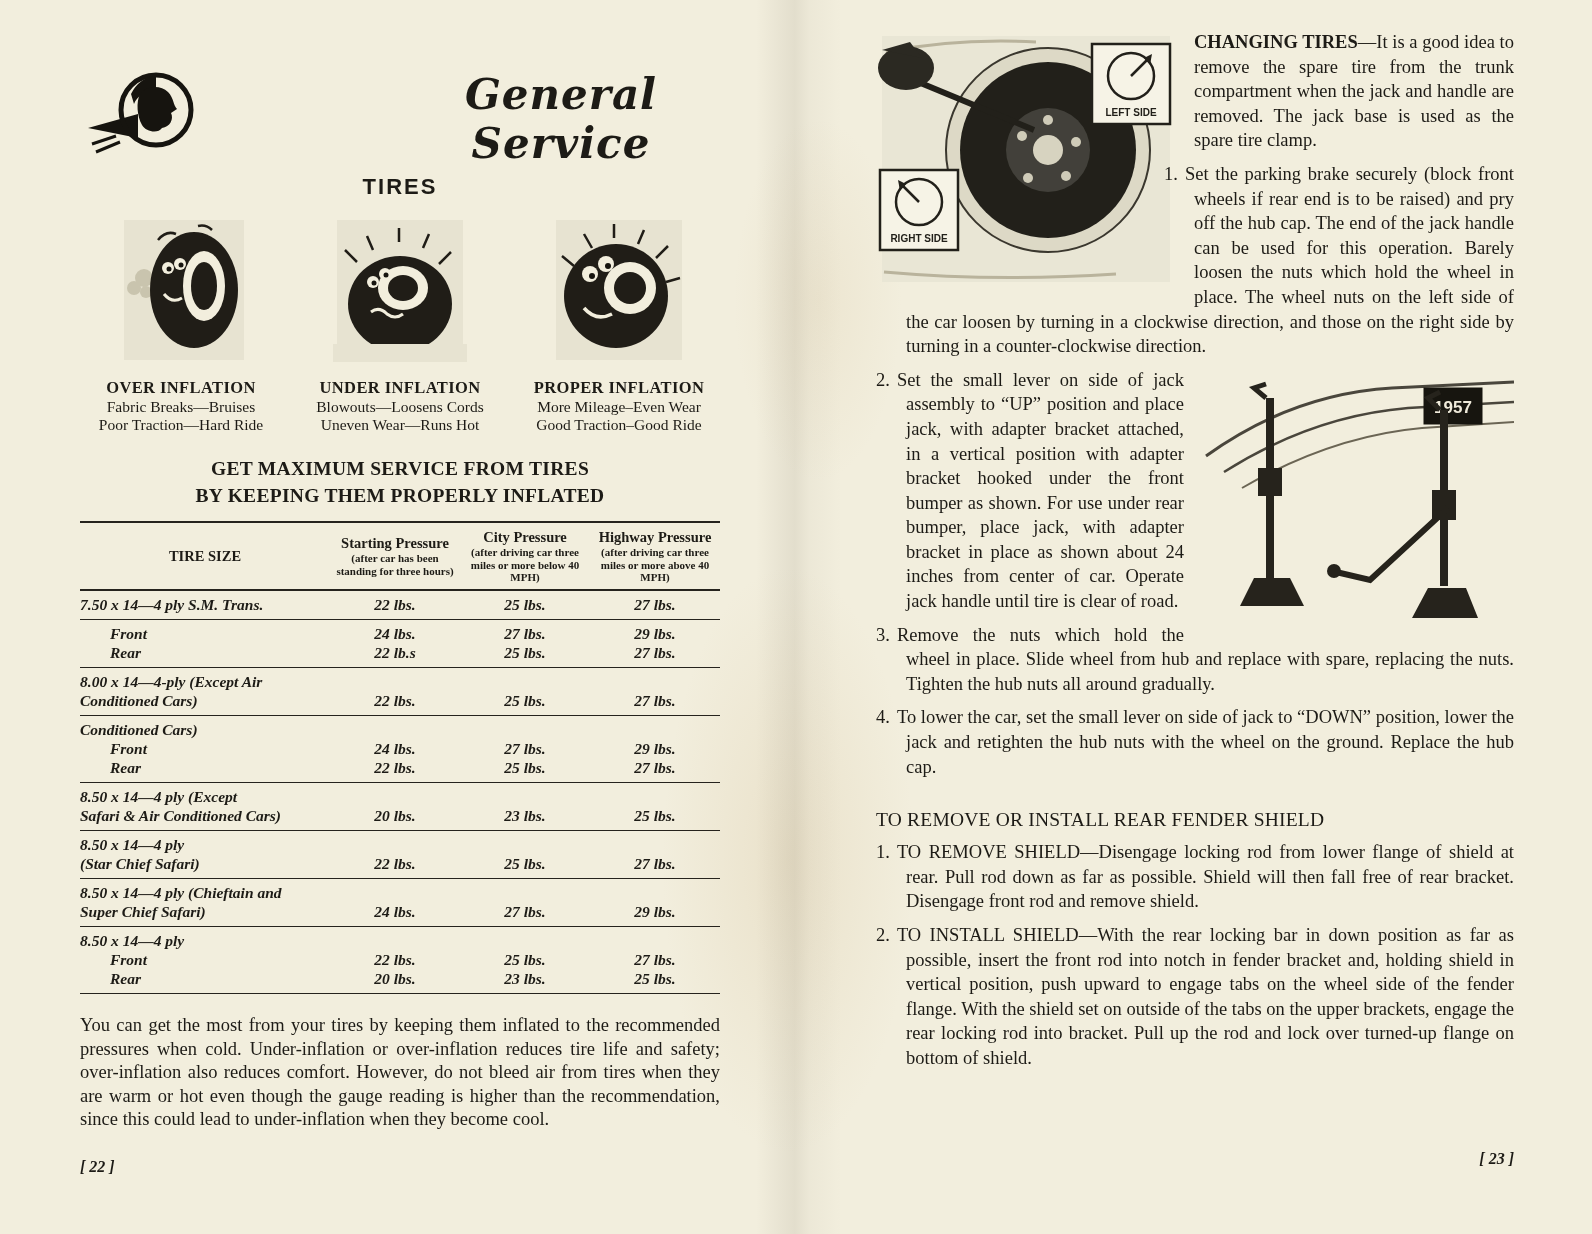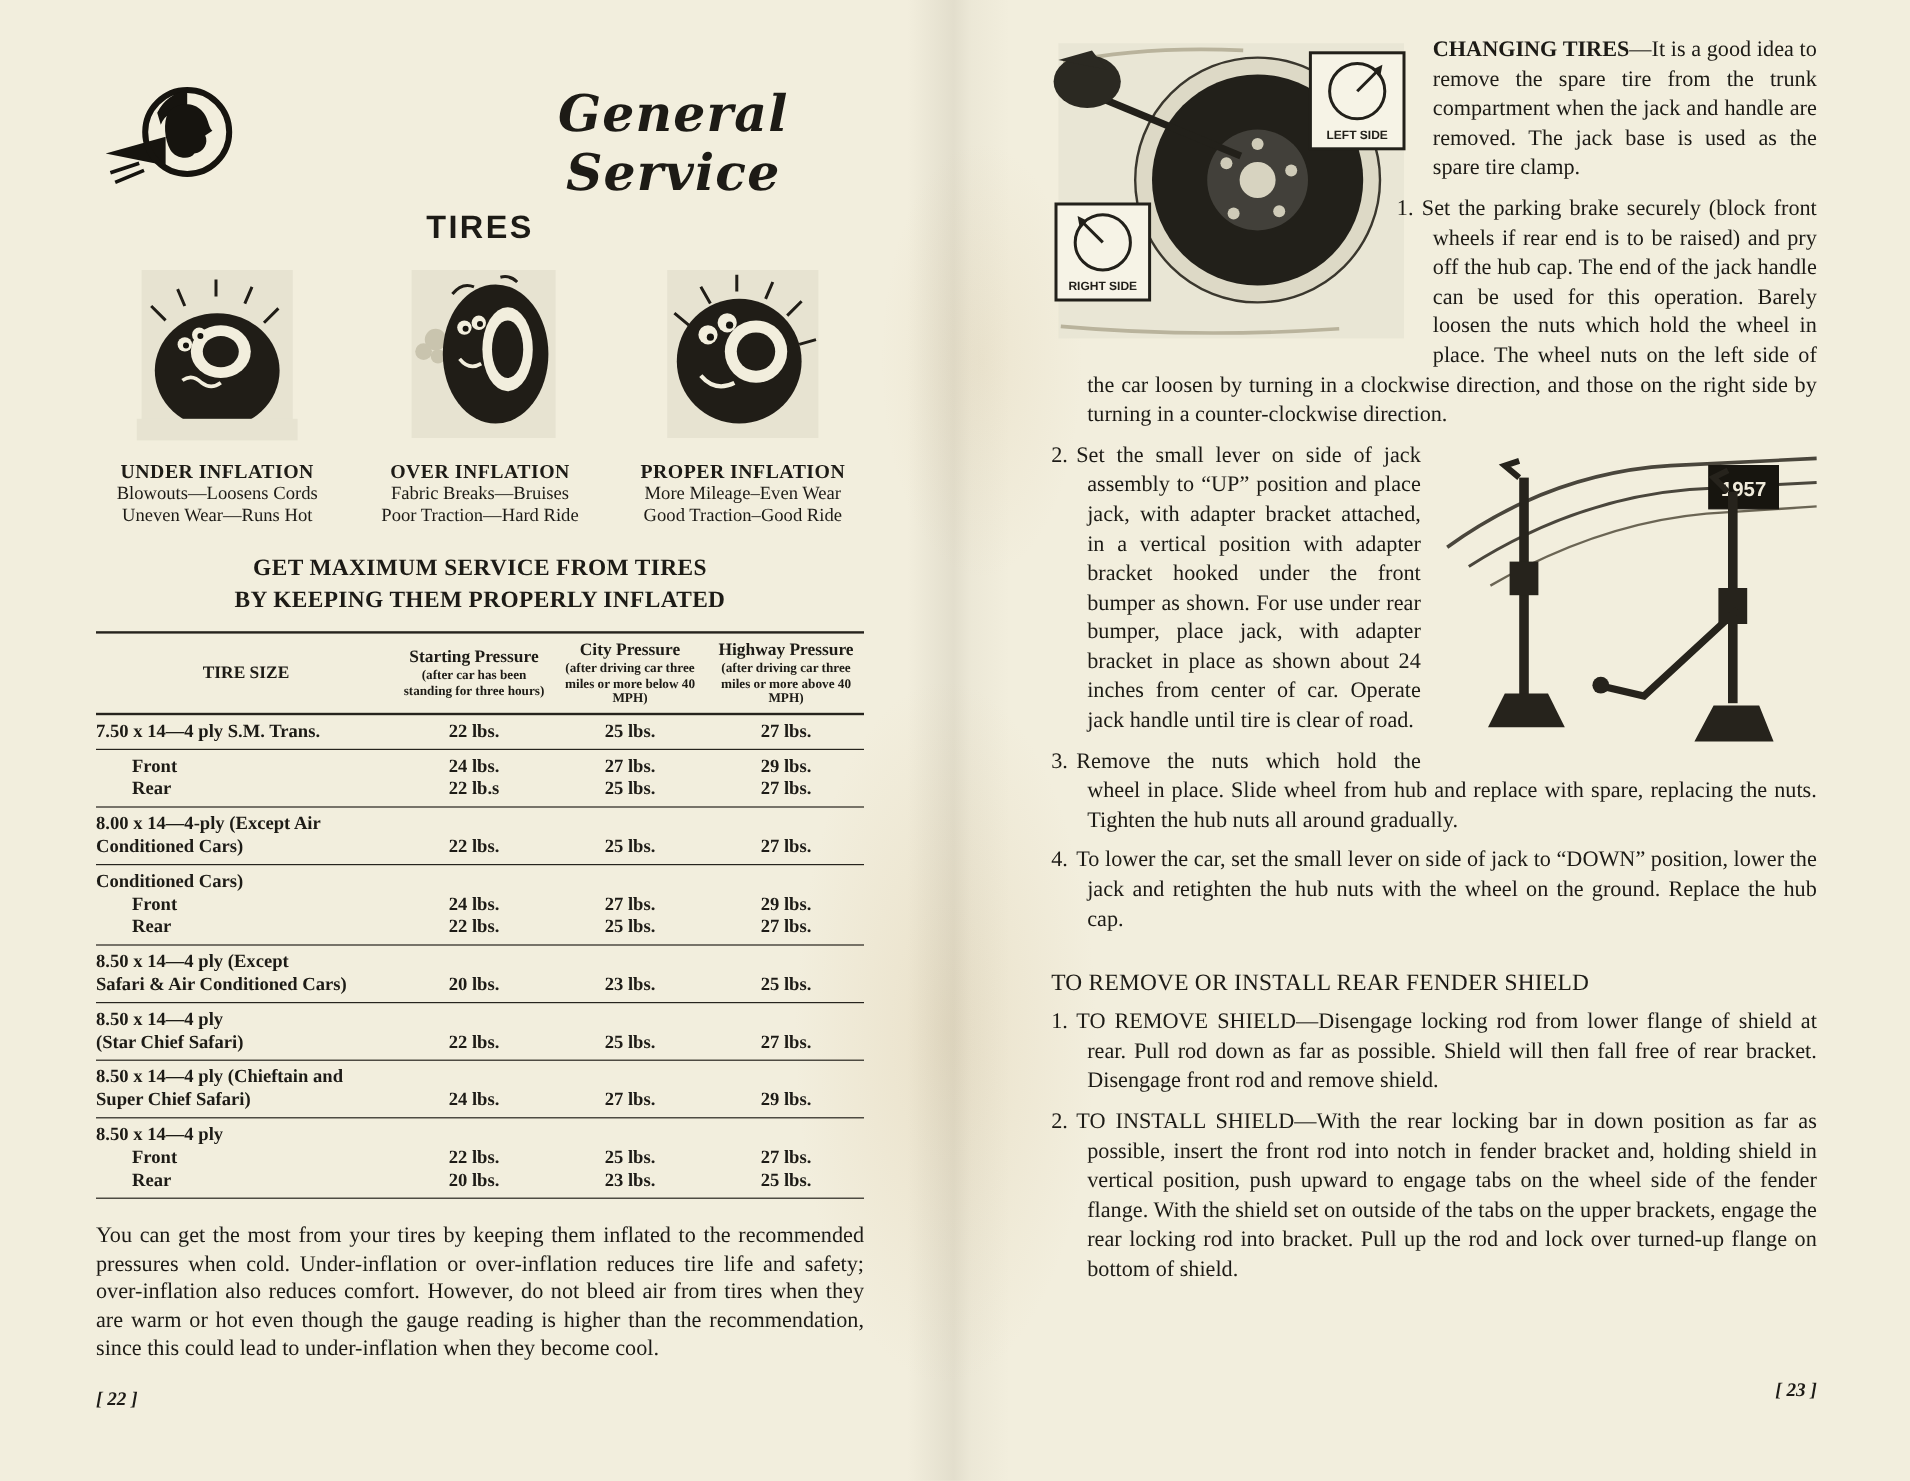--- a/index.html
+++ b/index.html
@@ -24,34 +24,34 @@
   .left-page { padding:62px 76px 0 80px; }
   .lp-header { position:relative; height:104px; }
   .logo { position:absolute; left:2px; top:2px; }
   .script-title {
     position:absolute; right:-6px; top:8px; width:330px; text-align:center;
     font-family:"DejaVu Serif", serif; font-style:italic; font-weight:bold;
     font-size:42px; letter-spacing:1px;
   }
   .tires-heading {
     text-align:center; font-family:"Liberation Sans", sans-serif; font-weight:bold;
-    font-size:27px; letter-spacing:2px; margin-top:8px;
+    font-size:22px; letter-spacing:2px; margin-top:8px;
   }
   .figures-row { display:flex; justify-content:space-between; margin-top:16px; }
   .fig { width:202px; text-align:center; }
   .fig svg { display:block; margin:0 auto; }
   .cap-title { font-weight:bold; font-size:16.5px; margin-top:12px; letter-spacing:0.4px; }
   .cap-line { font-size:15.5px; line-height:1.18; }
   .table-title { margin-top:20px; font-weight:bold; font-size:19.5px; text-align:center; line-height:1.4; letter-spacing:0.3px; }
   .tire-table { margin-top:12px; border-top:2px solid #26231d; font-weight:bold; }
   .thead { display:grid; grid-template-columns:250px 130px 130px 130px; align-items:center; border-bottom:2px solid #26231d; padding:6px 0 5px; }
   .th { text-align:center; }
   .th .main { font-size:14.5px; }
   .th .sub { font-size:11px; line-height:1.15; }
-  .trow { border-bottom:1.6px solid #26231d; padding:4px 0 5px; }
+  .trow { border-bottom:1.6px solid #26231d; padding:4px 0 5px;font-style:italic; }
   .tline { display:grid; grid-template-columns:250px 130px 130px 130px; line-height:19px; font-size:15.5px; }
   .tline .tsize { white-space:nowrap; }
   .tline.indent .tsize { padding-left:30px; }
   .tval { text-align:center; }
   .body-par { margin-top:20px; font-size:18.5px; line-height:1.27; text-align:justify; }
   .page-num { position:absolute; font-weight:bold; font-size:16px;font-style:italic; }
   .pn-left  { left:80px;  bottom:58px; }
   .pn-right { right:78px; bottom:66px; }
 
   
@@ -80,59 +80,59 @@
         <circle cx="74" cy="46" r="35" fill="none" stroke="#16140f" stroke-width="5"></circle>
         <path d="M49,30 A35,35 0 0 1 74,11 L74,26 C64,26 55,32 52,40 Z" fill="#16140f"></path>
         <path d="M58,30 C64,22 78,20 86,28 C92,34 91,41 95,45 L89,49 C92,55 88,63 80,64 C76,70 64,68 60,61 C55,52 54,38 58,30 Z" fill="#16140f"></path>
       </svg>
       <div class="script-title">General Service</div>
     </div>
 
     <div class="tires-heading">TIRES</div>
 
     <div class="figures-row">
-
-      <div class="fig">
-        <svg width="150" height="150" viewBox="0 0 150 150">
-          <rect x="12" y="4" width="126" height="140" fill="#e7e3d1"></rect>
-          <ellipse cx="75" cy="88" rx="52" ry="48" fill="#201d17"></ellipse>
-          <rect x="8" y="128" width="134" height="18" fill="#e7e3d1"></rect>
-          <ellipse cx="78" cy="72" rx="25" ry="22" fill="#f2eedd"></ellipse>
-          <ellipse cx="78" cy="72" rx="15" ry="13" fill="#201d17"></ellipse>
-          <circle cx="48" cy="66" r="6" fill="#f2eedd"></circle>
-            <circle cx="49" cy="67" r="2.5" fill="#16140f"></circle>
-          <circle cx="60" cy="58" r="6" fill="#f2eedd"></circle>
-            <circle cx="61" cy="59" r="2.5" fill="#16140f"></circle>
-          <path d="M46,96 Q54,90 62,98 Q70,104 78,98" stroke="#f2eedd" stroke-width="3" fill="none"></path>
-          <path d="M20,34 L32,46 M42,20 L48,34 M74,12 L74,26 M104,18 L98,32 M126,36 L114,48" stroke="#201d17" stroke-width="2.5"></path>
-        </svg>
-        <div class="cap-title">UNDER INFLATION</div>
-        <div class="cap-line">Blowouts—Loosens Cords</div>
-        <div class="cap-line">Uneven Wear—Runs Hot</div>
-      </div>
 
       <div class="fig">
         <svg width="150" height="150" viewBox="0 0 150 150">
           <rect x="18" y="4" width="120" height="140" fill="#e7e3d1"></rect>
           <circle cx="38" cy="62" r="9" fill="#c9c4ae"></circle>
             <circle cx="28" cy="72" r="7" fill="#c9c4ae"></circle>
             <circle cx="40" cy="76" r="6" fill="#c9c4ae"></circle>
           <ellipse cx="88" cy="74" rx="44" ry="58" fill="#201d17"></ellipse>
           <ellipse cx="98" cy="70" rx="21" ry="35" fill="#f2eedd"></ellipse>
           <ellipse cx="98" cy="70" rx="13" ry="24" fill="#201d17"></ellipse>
           <circle cx="62" cy="52" r="6" fill="#f2eedd"></circle>
             <circle cx="63" cy="53" r="2.5" fill="#16140f"></circle>
           <circle cx="74" cy="48" r="6" fill="#f2eedd"></circle>
             <circle cx="75" cy="49" r="2.5" fill="#16140f"></circle>
           <path d="M58,78 Q66,88 76,82" stroke="#f2eedd" stroke-width="3" fill="none"></path>
           <path d="M52,24 Q60,14 70,18 M92,10 Q100,8 106,14" stroke="#201d17" stroke-width="2.5" fill="none"></path>
         </svg>
         <div class="cap-title">OVER INFLATION</div>
         <div class="cap-line">Fabric Breaks—Bruises</div>
         <div class="cap-line">Poor Traction—Hard Ride</div>
+      </div>
+
+      <div class="fig">
+        <svg width="150" height="150" viewBox="0 0 150 150">
+          <rect x="12" y="4" width="126" height="140" fill="#e7e3d1"></rect>
+          <ellipse cx="75" cy="88" rx="52" ry="48" fill="#201d17"></ellipse>
+          <rect x="8" y="128" width="134" height="18" fill="#e7e3d1"></rect>
+          <ellipse cx="78" cy="72" rx="25" ry="22" fill="#f2eedd"></ellipse>
+          <ellipse cx="78" cy="72" rx="15" ry="13" fill="#201d17"></ellipse>
+          <circle cx="48" cy="66" r="6" fill="#f2eedd"></circle>
+            <circle cx="49" cy="67" r="2.5" fill="#16140f"></circle>
+          <circle cx="60" cy="58" r="6" fill="#f2eedd"></circle>
+            <circle cx="61" cy="59" r="2.5" fill="#16140f"></circle>
+          <path d="M46,96 Q54,90 62,98 Q70,104 78,98" stroke="#f2eedd" stroke-width="3" fill="none"></path>
+          <path d="M20,34 L32,46 M42,20 L48,34 M74,12 L74,26 M104,18 L98,32 M126,36 L114,48" stroke="#201d17" stroke-width="2.5"></path>
+        </svg>
+        <div class="cap-title">UNDER INFLATION</div>
+        <div class="cap-line">Blowouts—Loosens Cords</div>
+        <div class="cap-line">Uneven Wear—Runs Hot</div>
       </div>
 
       <div class="fig">
         <svg width="150" height="150" viewBox="0 0 150 150">
           <rect x="12" y="4" width="126" height="140" fill="#e7e3d1"></rect>
           <circle cx="72" cy="80" r="52" fill="#201d17"></circle>
           <circle cx="86" cy="72" r="26" fill="#f2eedd"></circle>
           <circle cx="86" cy="72" r="16" fill="#201d17"></circle>
           <circle cx="46" cy="58" r="8" fill="#f2eedd"></circle>
             <circle cx="48" cy="60" r="3" fill="#16140f"></circle>

